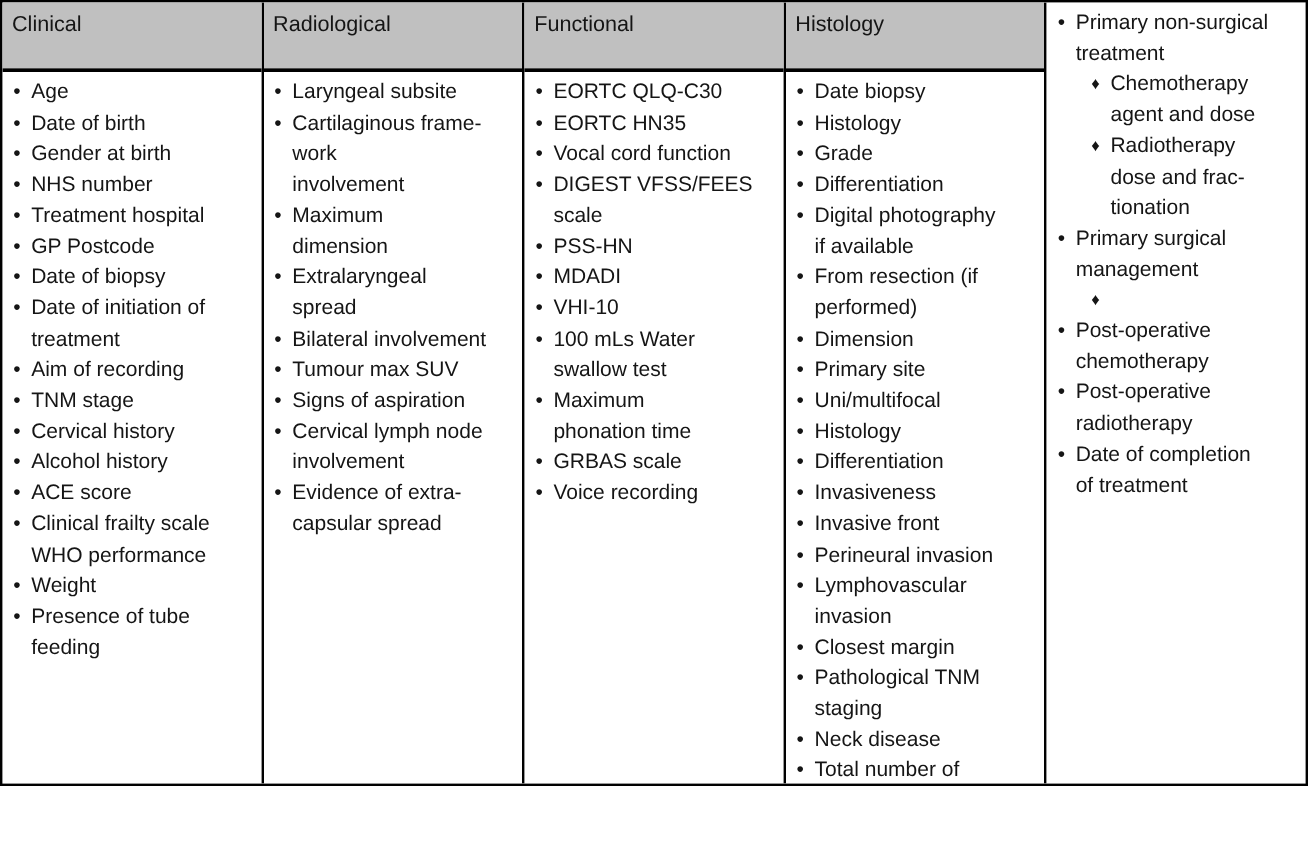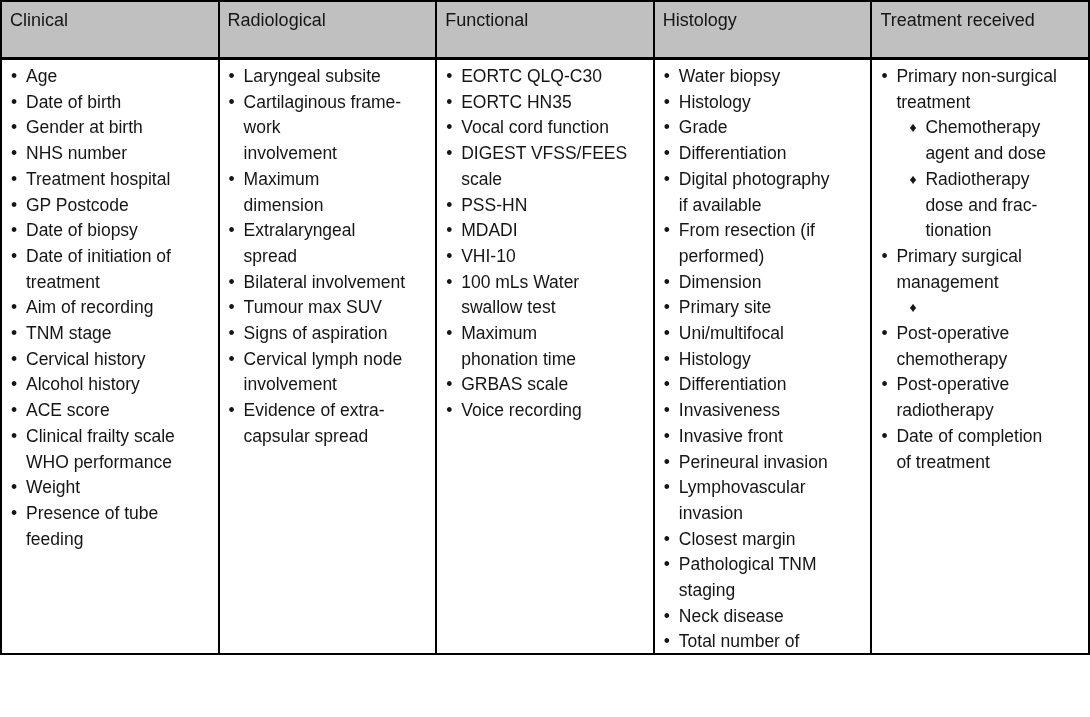--- a/index.html
+++ b/index.html
@@ -275,21 +275,21 @@
     <span class="text">Voice recording</span>
   </div>
 </div>
   </div>
 
   <div class="col">
     <div class="col-header">Histology</div>
     <div class="col-body">
   <div class="item lvl1">
     <span class="bullet">•</span>
-    <span class="text">Water biopsy</span>
+    <span class="text">Date biopsy</span>
   </div>
 
   <div class="item lvl1">
     <span class="bullet">•</span>
     <span class="text">Histology</span>
   </div>
 
   <div class="item lvl1">
     <span class="bullet">•</span>
     <span class="text">Grade</span>
@@ -382,21 +382,20 @@
 
   <div class="item lvl1">
     <span class="bullet">•</span>
     <span class="text">Total number of in-
 volved nodes</span>
   </div>
 </div>
   </div>
 
   <div class="col">
-    <div class="col-header">Treatment received</div>
     <div class="col-body">
   <div class="item lvl1">
     <span class="bullet">•</span>
     <span class="text">Primary non-surgical
 treatment</span>
   </div>
 
   <div class="item lvl2">
     <span class="bullet">♦</span>
     <span class="text">Chemotherapy

